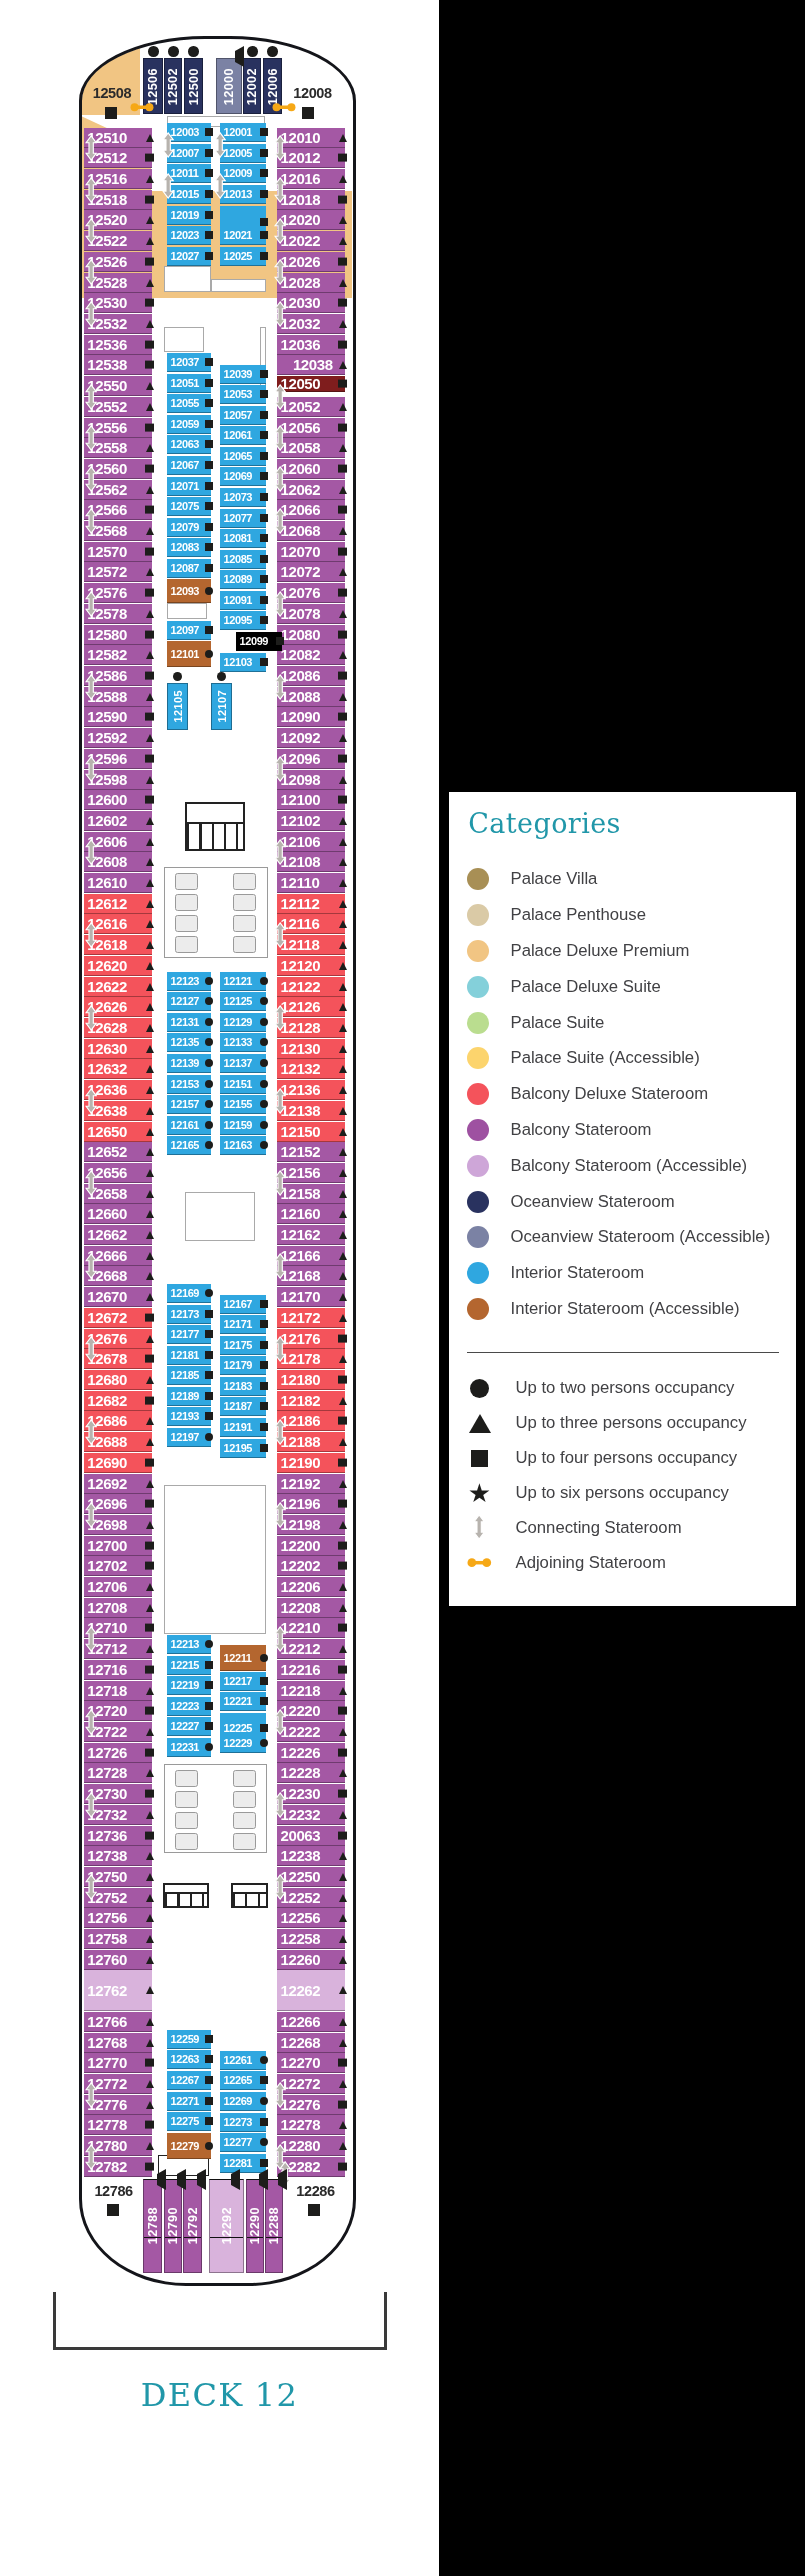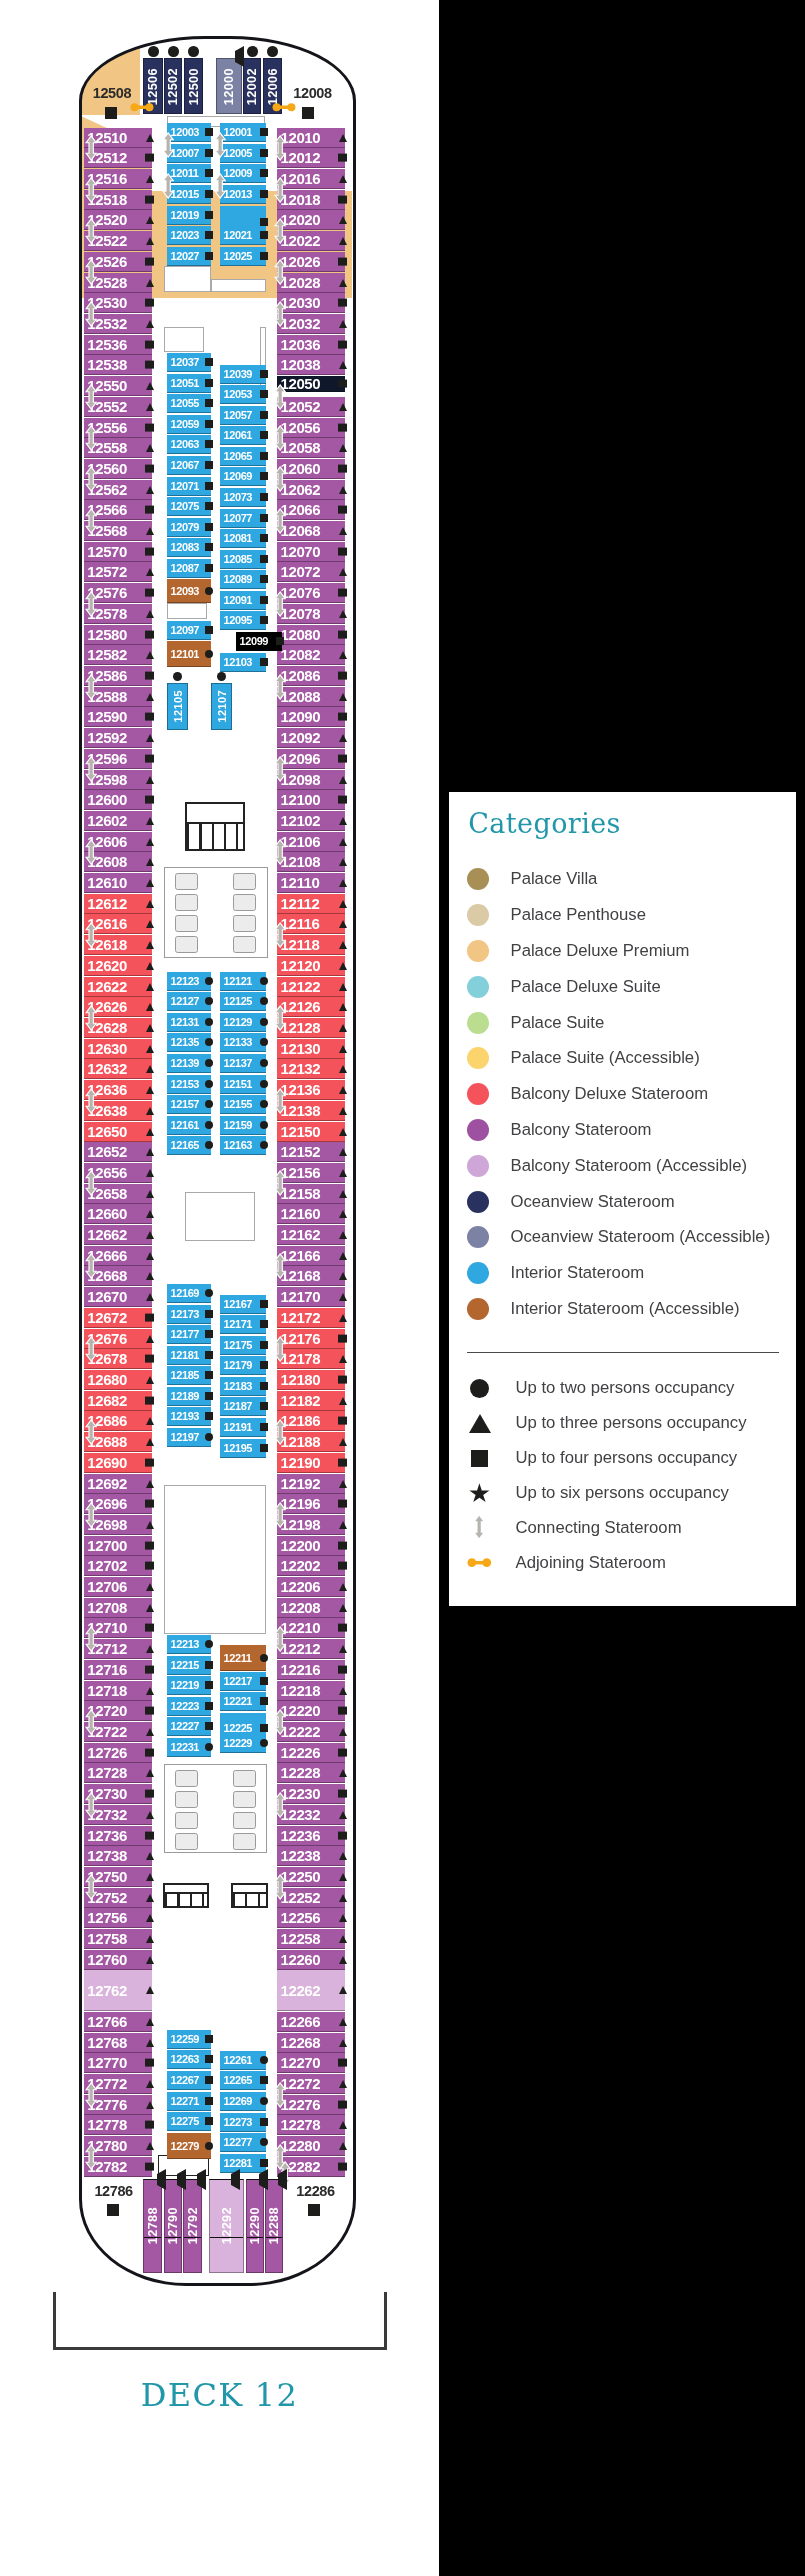--- a/index.html
+++ b/index.html
@@ -624,25 +624,25 @@
           <path d="M7 1 L13 9 L9.5 9 L9.5 21 L13 21 L7 29 L1 21 L4.5 21 L4.5 9 L1 9 Z" fill="#b7b3ae" stroke="#fff" stroke-width="1.3"></path>
         </svg></div>
       <div class="cabin cabin-outer" style="background: rgb(164, 88, 164); left: 195px; top: 275px; width: 68px; height: 20px;">
         <span class="num">12032</span>
         <div class="mark m3" style="border-left-width: 4.8px; border-right-width: 4.8px; border-bottom: 8.3px solid rgb(29, 29, 27); right: -1.8px; top: 50%; transform: translateY(-50%);"></div>
       </div>
       <div class="cabin cabin-outer" style="background: rgb(164, 88, 164); left: 195px; top: 296px; width: 68px; height: 20px;">
         <span class="num">12036</span>
         <div class="mark m4" style="width: 8.8px; height: 8.8px; background: rgb(29, 29, 27); right: -1.8px; top: 50%; transform: translateY(-50%);"></div>
       </div>
-      <div class="cabin cabin-outer" style="background: rgb(164, 88, 164); left: 195px; top: 316px; width: 68px; height: 20px;">
+      <div class="cabin cabin-outer" style="background: rgb(164, 88, 164); left: 195px; top: 316px; width: 68px; height: 20px; justify-content: center;">
         <span class="num">12038</span>
         <div class="mark m3" style="border-left-width: 4.8px; border-right-width: 4.8px; border-bottom: 8.3px solid rgb(29, 29, 27); right: -1.8px; top: 50%; transform: translateY(-50%);"></div>
       </div>
-      <div class="cabin cabin-outer" style="background: #0f172a; left: 195px; top: 337px; width: 68px; height: 16px;">
+      <div class="cabin cabin-outer" style="background: #7f1d1d; left: 195px; top: 337px; width: 68px; height: 16px;">
         <span class="num">12050</span>
         <div class="mark m4" style="width: 8.8px; height: 8.8px; background: rgb(29, 29, 27); right: -1.8px; top: 50%; transform: translateY(-50%);"></div>
       </div>
       <div class="connector" style="left: 192px; top: 345px; width: 12.3px; height: 26px; z-index: 5;"><svg width="12.3" height="26" viewBox="0 0 14 30">
           <path d="M7 1 L13 9 L9.5 9 L9.5 21 L13 21 L7 29 L1 21 L4.5 21 L4.5 9 L1 9 Z" fill="#b7b3ae" stroke="#fff" stroke-width="1.3"></path>
         </svg></div>
       <div class="cabin cabin-outer" style="background: rgb(164, 88, 164); left: 195px; top: 358px; width: 68px; height: 20px;">
         <span class="num">12052</span>
         <div class="mark m3" style="border-left-width: 4.8px; border-right-width: 4.8px; border-bottom: 8.3px solid rgb(29, 29, 27); right: -1.8px; top: 50%; transform: translateY(-50%);"></div>
       </div>
@@ -966,21 +966,21 @@
         <div class="mark m4" style="width: 8.8px; height: 8.8px; background: rgb(29, 29, 27); right: -1.8px; top: 50%; transform: translateY(-50%);"></div>
       </div>
       <div class="connector" style="left: 192px; top: 1753px; width: 12.3px; height: 26px; z-index: 5;"><svg width="12.3" height="26" viewBox="0 0 14 30">
           <path d="M7 1 L13 9 L9.5 9 L9.5 21 L13 21 L7 29 L1 21 L4.5 21 L4.5 9 L1 9 Z" fill="#b7b3ae" stroke="#fff" stroke-width="1.3"></path>
         </svg></div>
       <div class="cabin cabin-outer" style="background: rgb(164, 88, 164); left: 195px; top: 1766px; width: 68px; height: 20px;">
         <span class="num">12232</span>
         <div class="mark m3" style="border-left-width: 4.8px; border-right-width: 4.8px; border-bottom: 8.3px solid rgb(29, 29, 27); right: -1.8px; top: 50%; transform: translateY(-50%);"></div>
       </div>
       <div class="cabin cabin-outer" style="background: rgb(164, 88, 164); left: 195px; top: 1787px; width: 68px; height: 20px;">
-        <span class="num">12236</span>
+        <span class="num">20063</span>
         <div class="mark m4" style="width: 8.8px; height: 8.8px; background: rgb(29, 29, 27); right: -1.8px; top: 50%; transform: translateY(-50%);"></div>
       </div>
       <div class="cabin cabin-outer" style="background: rgb(164, 88, 164); left: 195px; top: 1807px; width: 68px; height: 20px;">
         <span class="num">12238</span>
         <div class="mark m3" style="border-left-width: 4.8px; border-right-width: 4.8px; border-bottom: 8.3px solid rgb(29, 29, 27); right: -1.8px; top: 50%; transform: translateY(-50%);"></div>
       </div>
       <div class="cabin cabin-outer" style="background: rgb(164, 88, 164); left: 195px; top: 1828px; width: 68px; height: 20px;">
         <span class="num">12250</span>
         <div class="mark m3" style="border-left-width: 4.8px; border-right-width: 4.8px; border-bottom: 8.3px solid rgb(29, 29, 27); right: -1.8px; top: 50%; transform: translateY(-50%);"></div>
       </div>

